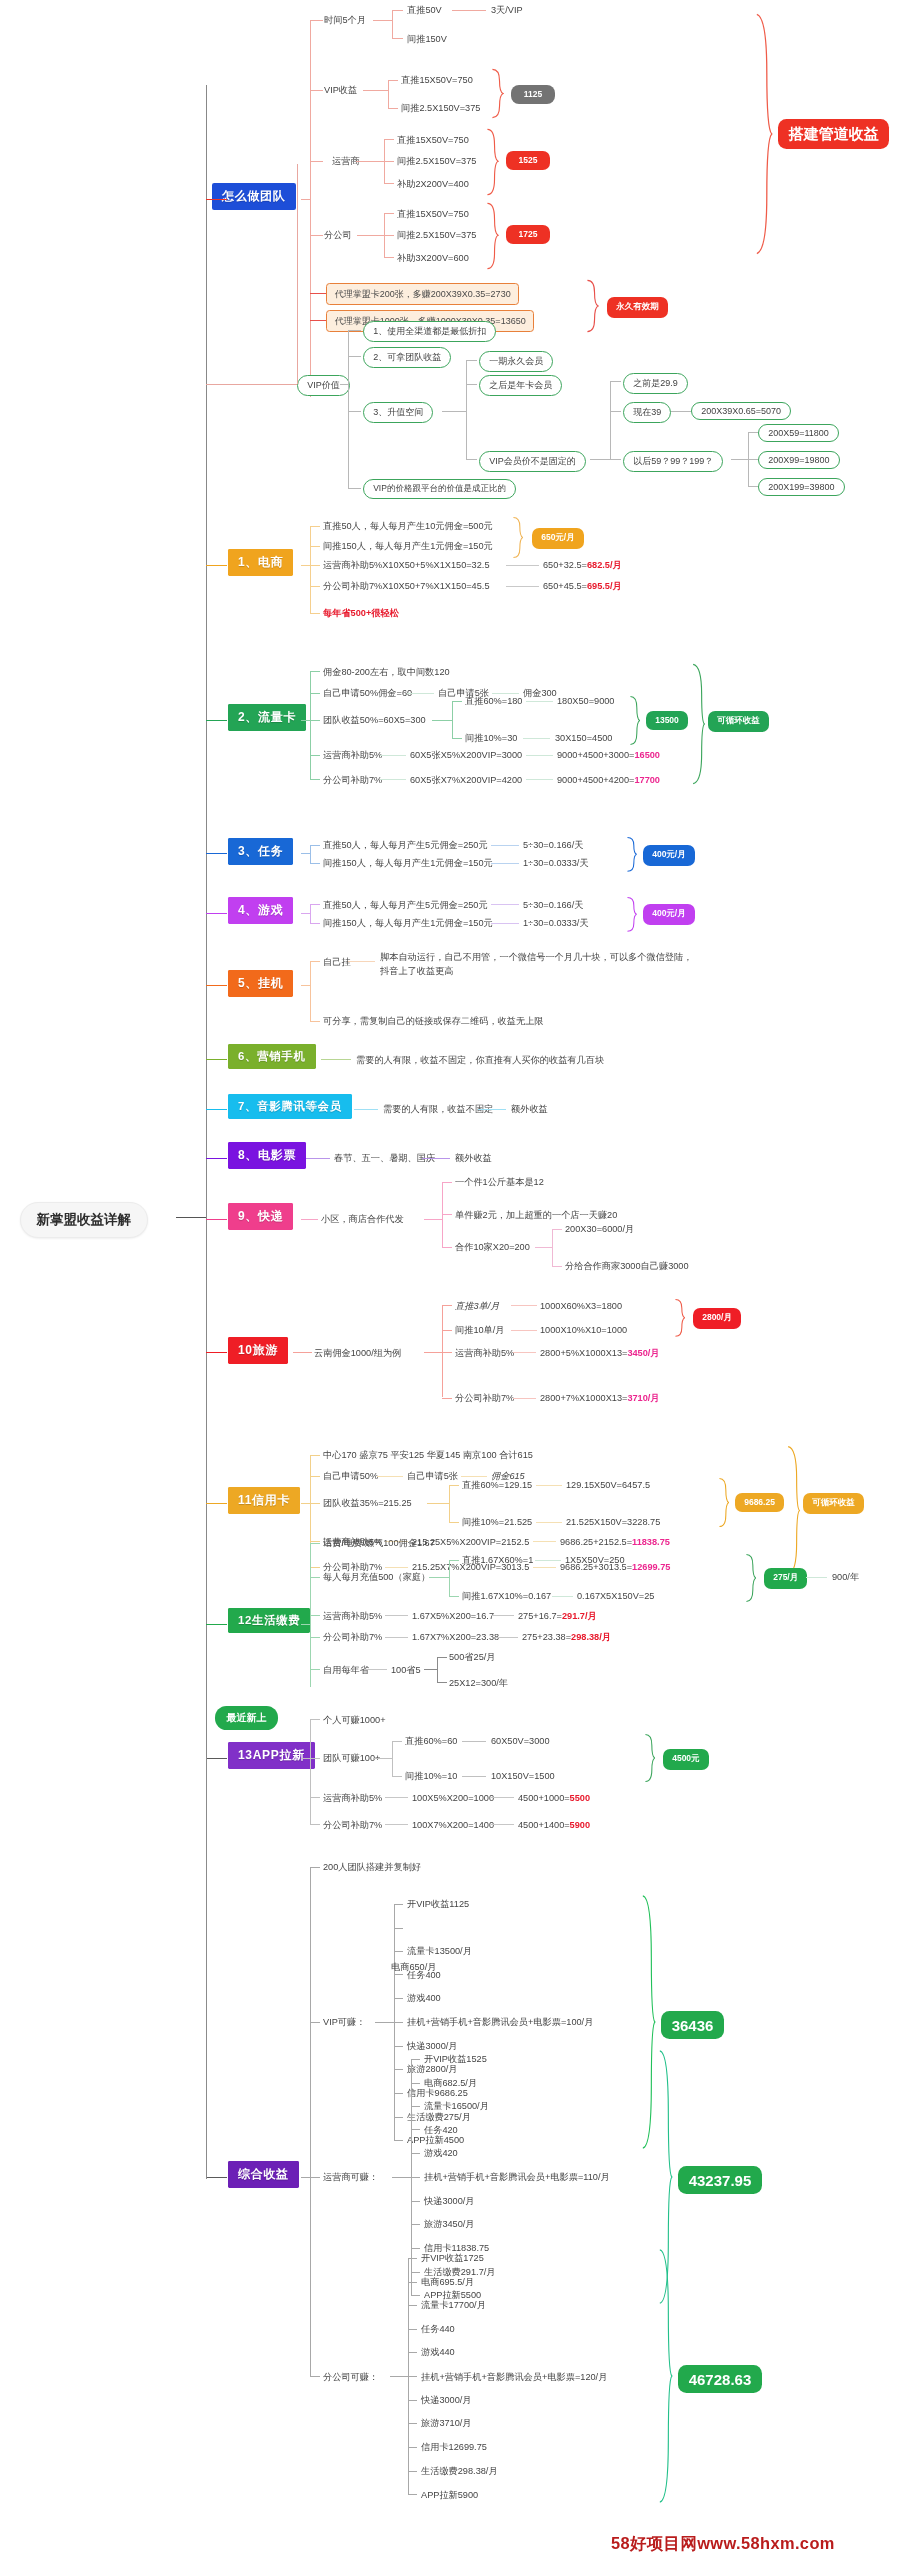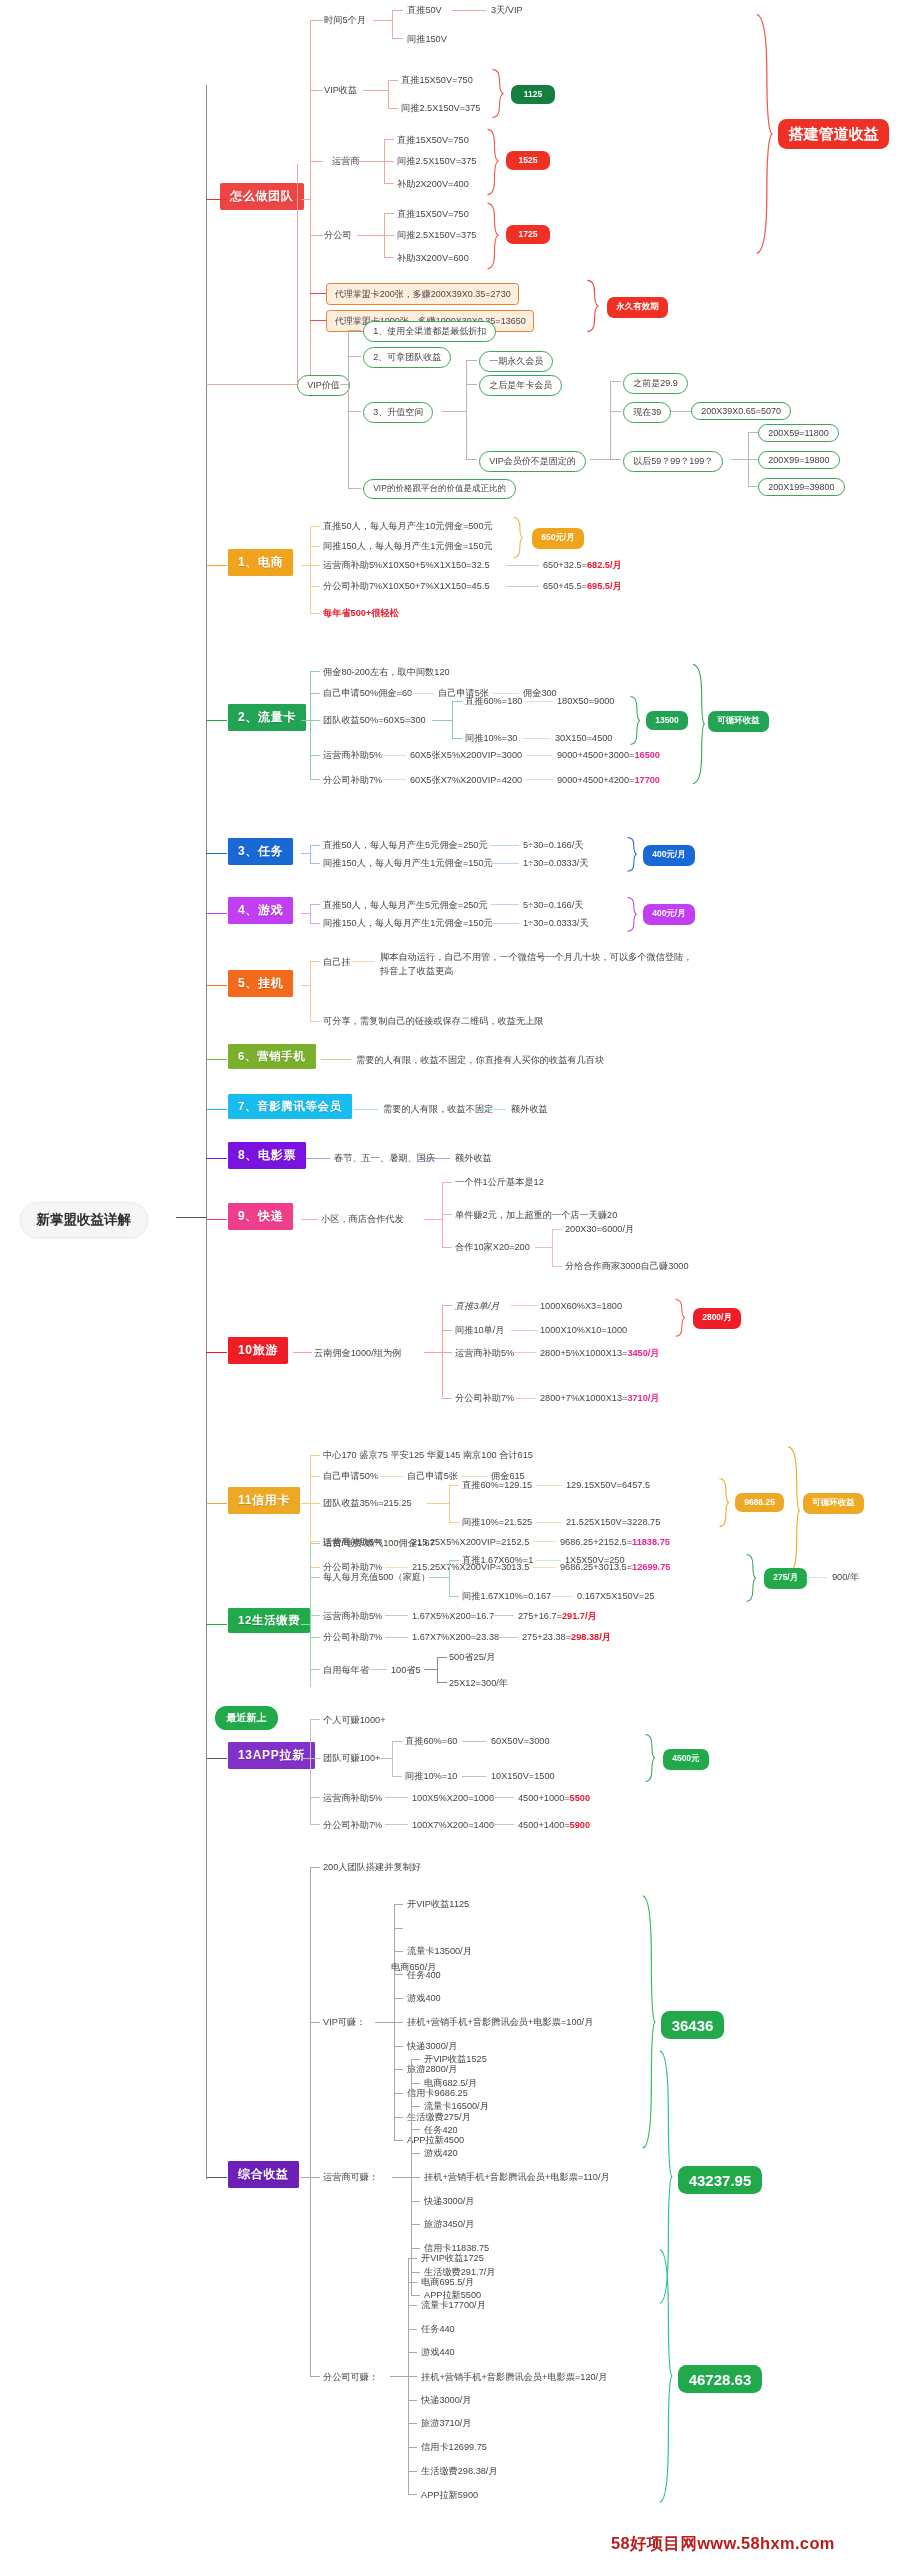--- a/index.html
+++ b/index.html
@@ -78,21 +78,21 @@
 </head>
 <body>
 
 <div id="canvas">
 
   <div class="n root" style="left:20px; top:1202px;">新掌盟收益详解</div>
 
   <div class="h" style="left:176px; top:1217px; width:30px; background:#555;"></div>
   <div class="v" style="left:206px; top:85px; height:1920px; background:#888;"></div>
 
-  <div class="n cat" style="left:220px; top:183px; background:#ef4444;">怎么做团队</div>
+  <div class="n cat" style="left:212px; top:183px; background:#1d4ed8;">怎么做团队</div>
   <div class="h" style="left:206px; top:199px; width:21.3px; background:#ee3124;"></div>
 
   <div class="v" style="left:310px; top:20px; height:377px; background:#f0a9a0;"></div>
   <div class="h" style="left:301px; top:199px; width:8.5px; background:#f0a9a0;"></div>
 
   <div class="n txt" style="left:324px; top:14.2px;">时间5个月</div>
   <div class="h" style="left:310px; top:20px; width:12.8px; background:#f0a9a0;"></div>
   <div class="h" style="left:373px; top:20px; width:20px; background:#f0a9a0;"></div>
   <div class="v" style="left:392px; top:10px; height:28.4px; background:#f0a9a0;"></div>
   <div class="h" style="left:392px; top:10px; width:11.4px; background:#f0a9a0;"></div>
@@ -106,21 +106,21 @@
   <div class="h" style="left:310px; top:90px; width:12.8px; background:#f0a9a0;"></div>
   <div class="h" style="left:363px; top:90px; width:25.6px; background:#f0a9a0;"></div>
   <div class="v" style="left:388px; top:80px; height:28.4px; background:#f0a9a0;"></div>
   <div class="h" style="left:388px; top:80px; width:10px; background:#f0a9a0;"></div>
   <div class="h" style="left:388px; top:108px; width:10px; background:#f0a9a0;"></div>
   <div class="n txt" style="left:401px; top:74px;">直推15X50V=750</div>
   <div class="n txt" style="left:401px; top:102px;">间推2.5X150V=375</div>
   <svg class="brace" style="left:491px; top:68px;" width="12.8" height="51" viewBox="0 0 18 72">
     <path d="M2 2 Q12 2 12 18 Q12 34 17 36 Q12 38 12 54 Q12 70 2 70" fill="none" stroke="#ef5b48" stroke-width="1.6"></path>
   </svg>
-  <div class="n pill" style="left:511px; top:85px; background:#15803d; min-width:44px;">1125</div>
+  <div class="n pill" style="left:511px; top:85px; background:#737373; min-width:44px;border-radius:8px;">1125</div>
 
   <div class="n txt" style="left:324px; top:155px;margin-left:8px;">运营商</div>
   <div class="h" style="left:310px; top:161px; width:12.8px; background:#f0a9a0;"></div>
   <div class="h" style="left:356px; top:161px; width:28.4px; background:#f0a9a0;"></div>
   <div class="v" style="left:384px; top:139px; height:44px; background:#f0a9a0;"></div>
   <div class="h" style="left:384px; top:139px; width:10px; background:#f0a9a0;"></div>
   <div class="h" style="left:384px; top:161px; width:10px; background:#f0a9a0;"></div>
   <div class="h" style="left:384px; top:183px; width:10px; background:#f0a9a0;"></div>
   <div class="n txt" style="left:397px; top:134px;">直推15X50V=750</div>
   <div class="n txt" style="left:397px; top:155px;">间推2.5X150V=375</div>
@@ -413,21 +413,21 @@
   <div class="h" style="left:310px; top:1476px; width:10px; background:#f2d08a;"></div>
   <div class="h" style="left:310px; top:1503px; width:10px; background:#f2d08a;"></div>
   <div class="h" style="left:310px; top:1541px; width:10px; background:#f2d08a;"></div>
   <div class="h" style="left:310px; top:1567px; width:10px; background:#f2d08a;"></div>
 
   <div class="n txt" style="left:323px; top:1449px;">中心170  盛京75 平安125 华夏145 南京100  合计615</div>
   <div class="n txt" style="left:323px; top:1470px;">自己申请50%</div>
   <div class="h" style="left:377px; top:1476px; width:25.6px; background:#f5e0b4;"></div>
   <div class="n txt" style="left:407px; top:1470px;">自己申请5张</div>
   <div class="h" style="left:461px; top:1476px; width:25.6px; background:#f5e0b4;"></div>
-  <div class="n txt" style="left:491px; top:1470px;">佣金615</div>
+  <div class="n txt" style="left:491px; top:1470px;font-style:italic;">佣金615</div>
 
   <div class="n txt" style="left:323px; top:1497px;">团队收益35%=215.25</div>
   <div class="h" style="left:427px; top:1503px; width:23px; background:#f2d08a;"></div>
   <div class="v" style="left:449px; top:1485px; height:37px; background:#f2d08a;"></div>
   <div class="h" style="left:449px; top:1485px; width:10px; background:#f2d08a;"></div>
   <div class="h" style="left:449px; top:1522px; width:10px; background:#f2d08a;"></div>
   <div class="n txt" style="left:462px; top:1479px;">直推60%=129.15</div>
   <div class="h" style="left:536px; top:1485px; width:25.6px; background:#f5e0b4;"></div>
   <div class="n txt" style="left:566px; top:1479px;">129.15X50V=6457.5</div>
   <div class="n txt" style="left:462px; top:1516px;">间推10%=21.525</div>

